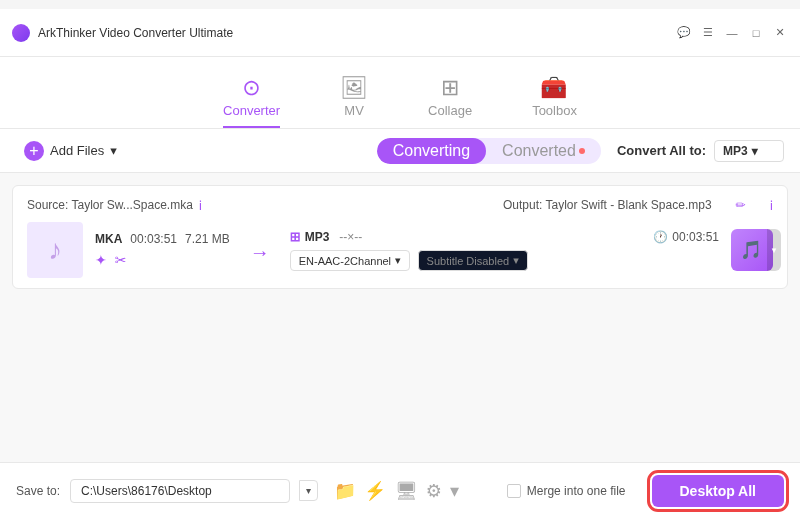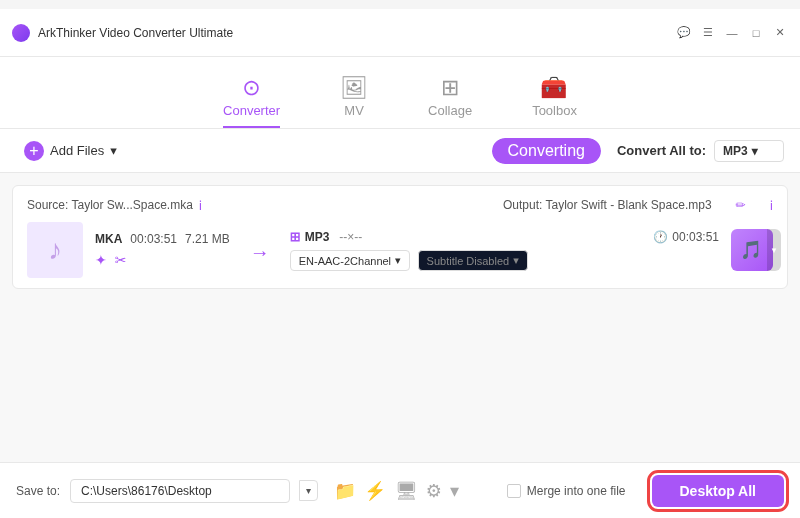--- a/index.html
+++ b/index.html
@@ -493,20 +493,23 @@
 <div class="toolbar">
   <button class="add-files-btn">
     <div class="add-files-plus">+</div>
     <span>Add Files</span>
     <span>▾</span>
   </button>
 
   <div class="tab-switcher">
     <button class="tab-switcher-btn active">
       <span>Converting</span>
+    </button>
+    <button class="tab-switcher-btn">
+      <span>Converted</span><span class="dot"></span>
     </button>
   </div>
 
   <div class="convert-all-to">
     <span>Convert All to:</span>
     <div class="format-select">
       <span>MP3</span>
       <span>▾</span>
     </div>
   </div>

